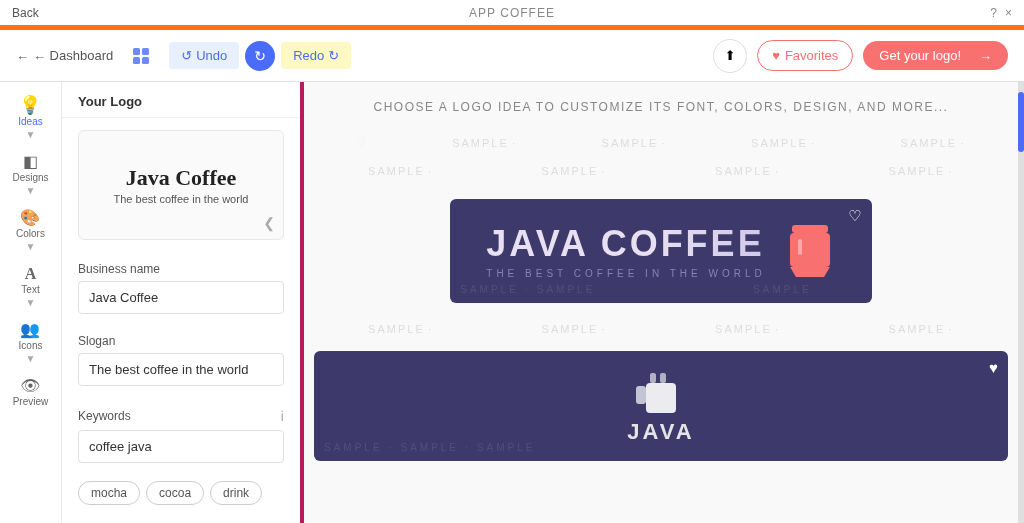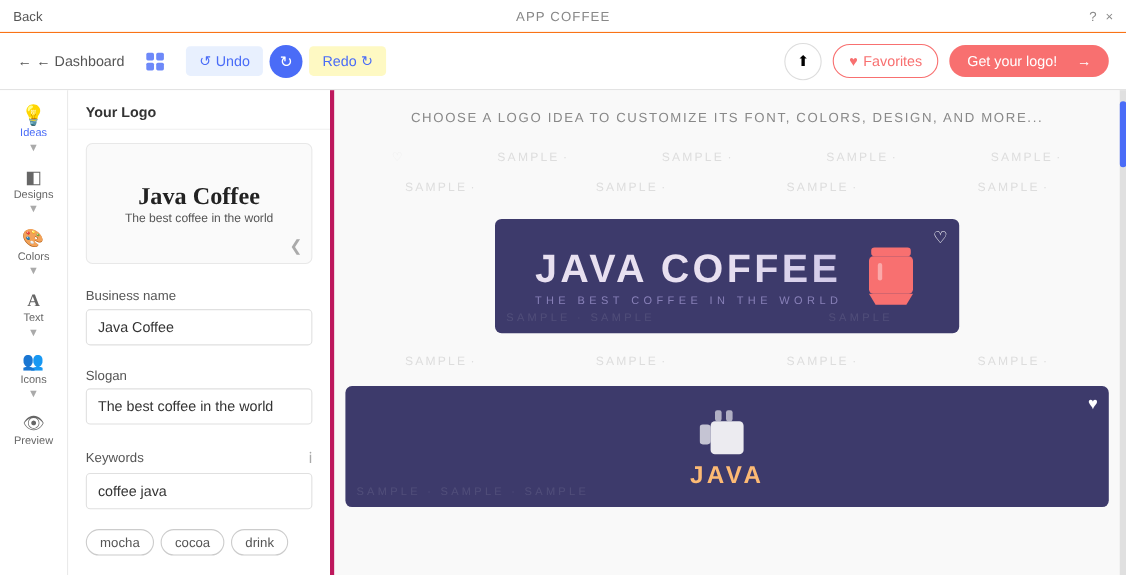--- a/index.html
+++ b/index.html
@@ -1,21 +1,21 @@
 <!DOCTYPE html>
 <html><head>
   <meta charset="utf-8">
   <style>
     * { box-sizing: border-box; margin: 0; padding: 0; }
     body { font-family: -apple-system, BlinkMacSystemFont, 'Segoe UI', sans-serif; font-size: 13px; background: #f5f5f5; width: 1024px; height: 523px; overflow: hidden; }
 
     
     .top-bar {
       display: flex; align-items: center; justify-content: space-between;
-      background: #fff; border-bottom: 1px solid #f97316;
+      background: #fff; border-bottom: 5px solid #f97316;
       padding: 0 12px; height: 30px; font-size: 12px; color: #555;
     }
     .top-bar-center { position: absolute; left: 50%; transform: translateX(-50%); font-size: 12px; color: #888; letter-spacing: 1px; }
     .top-bar-right { display: flex; gap: 8px; font-size: 12px; color: #888; }
 
     
     .header {
       display: flex; align-items: center; justify-content: space-between;
       background: #fff; border-bottom: 1px solid #e0e0e0;
       padding: 0 16px; height: 52px;
@@ -290,21 +290,21 @@
 
     <div style="background:#3d3a6b; margin: 4px 10px 8px; border-radius:6px; height: 110px; display:flex; align-items:center; justify-content:center; position:relative; overflow:hidden;">
       <div style="display:flex; flex-direction:column; align-items:center; justify-content:center;">
 
         <svg width="50" height="55" viewBox="0 0 50 55">
           <rect x="10" y="15" width="30" height="30" rx="4" fill="white" opacity="0.9"></rect>
           <rect x="0" y="18" width="10" height="18" rx="3" fill="white" opacity="0.7"></rect>
           <rect x="14" y="5" width="6" height="10" rx="2" fill="white" opacity="0.6"></rect>
           <rect x="24" y="5" width="6" height="10" rx="2" fill="white" opacity="0.6"></rect>
         </svg>
-        <div style="color:#fdba74; font-size:22px; font-weight:900; font-family:'Arial Black',Arial,sans-serif; letter-spacing:3px; margin-top:-4px;">JAVA</div>
+        <div style="color:#e5e5e5; font-size:22px; font-weight:900; font-family:'Arial Black',Arial,sans-serif; letter-spacing:3px; margin-top:-4px;">JAVA</div>
       </div>
       <span style="position:absolute; top:8px; right:10px; color:#fff; font-size:15px; cursor:pointer;">♥</span>
       <span style="position:absolute; left:10px; bottom:8px; color:rgba(255,255,255,0.1); font-size:10px; letter-spacing:3px;">SAMPLE · SAMPLE · SAMPLE</span>
     </div>
   </div>
 
   <div class="right-scroll-bar">
     <div class="right-scroll-thumb"></div>
   </div>
 

